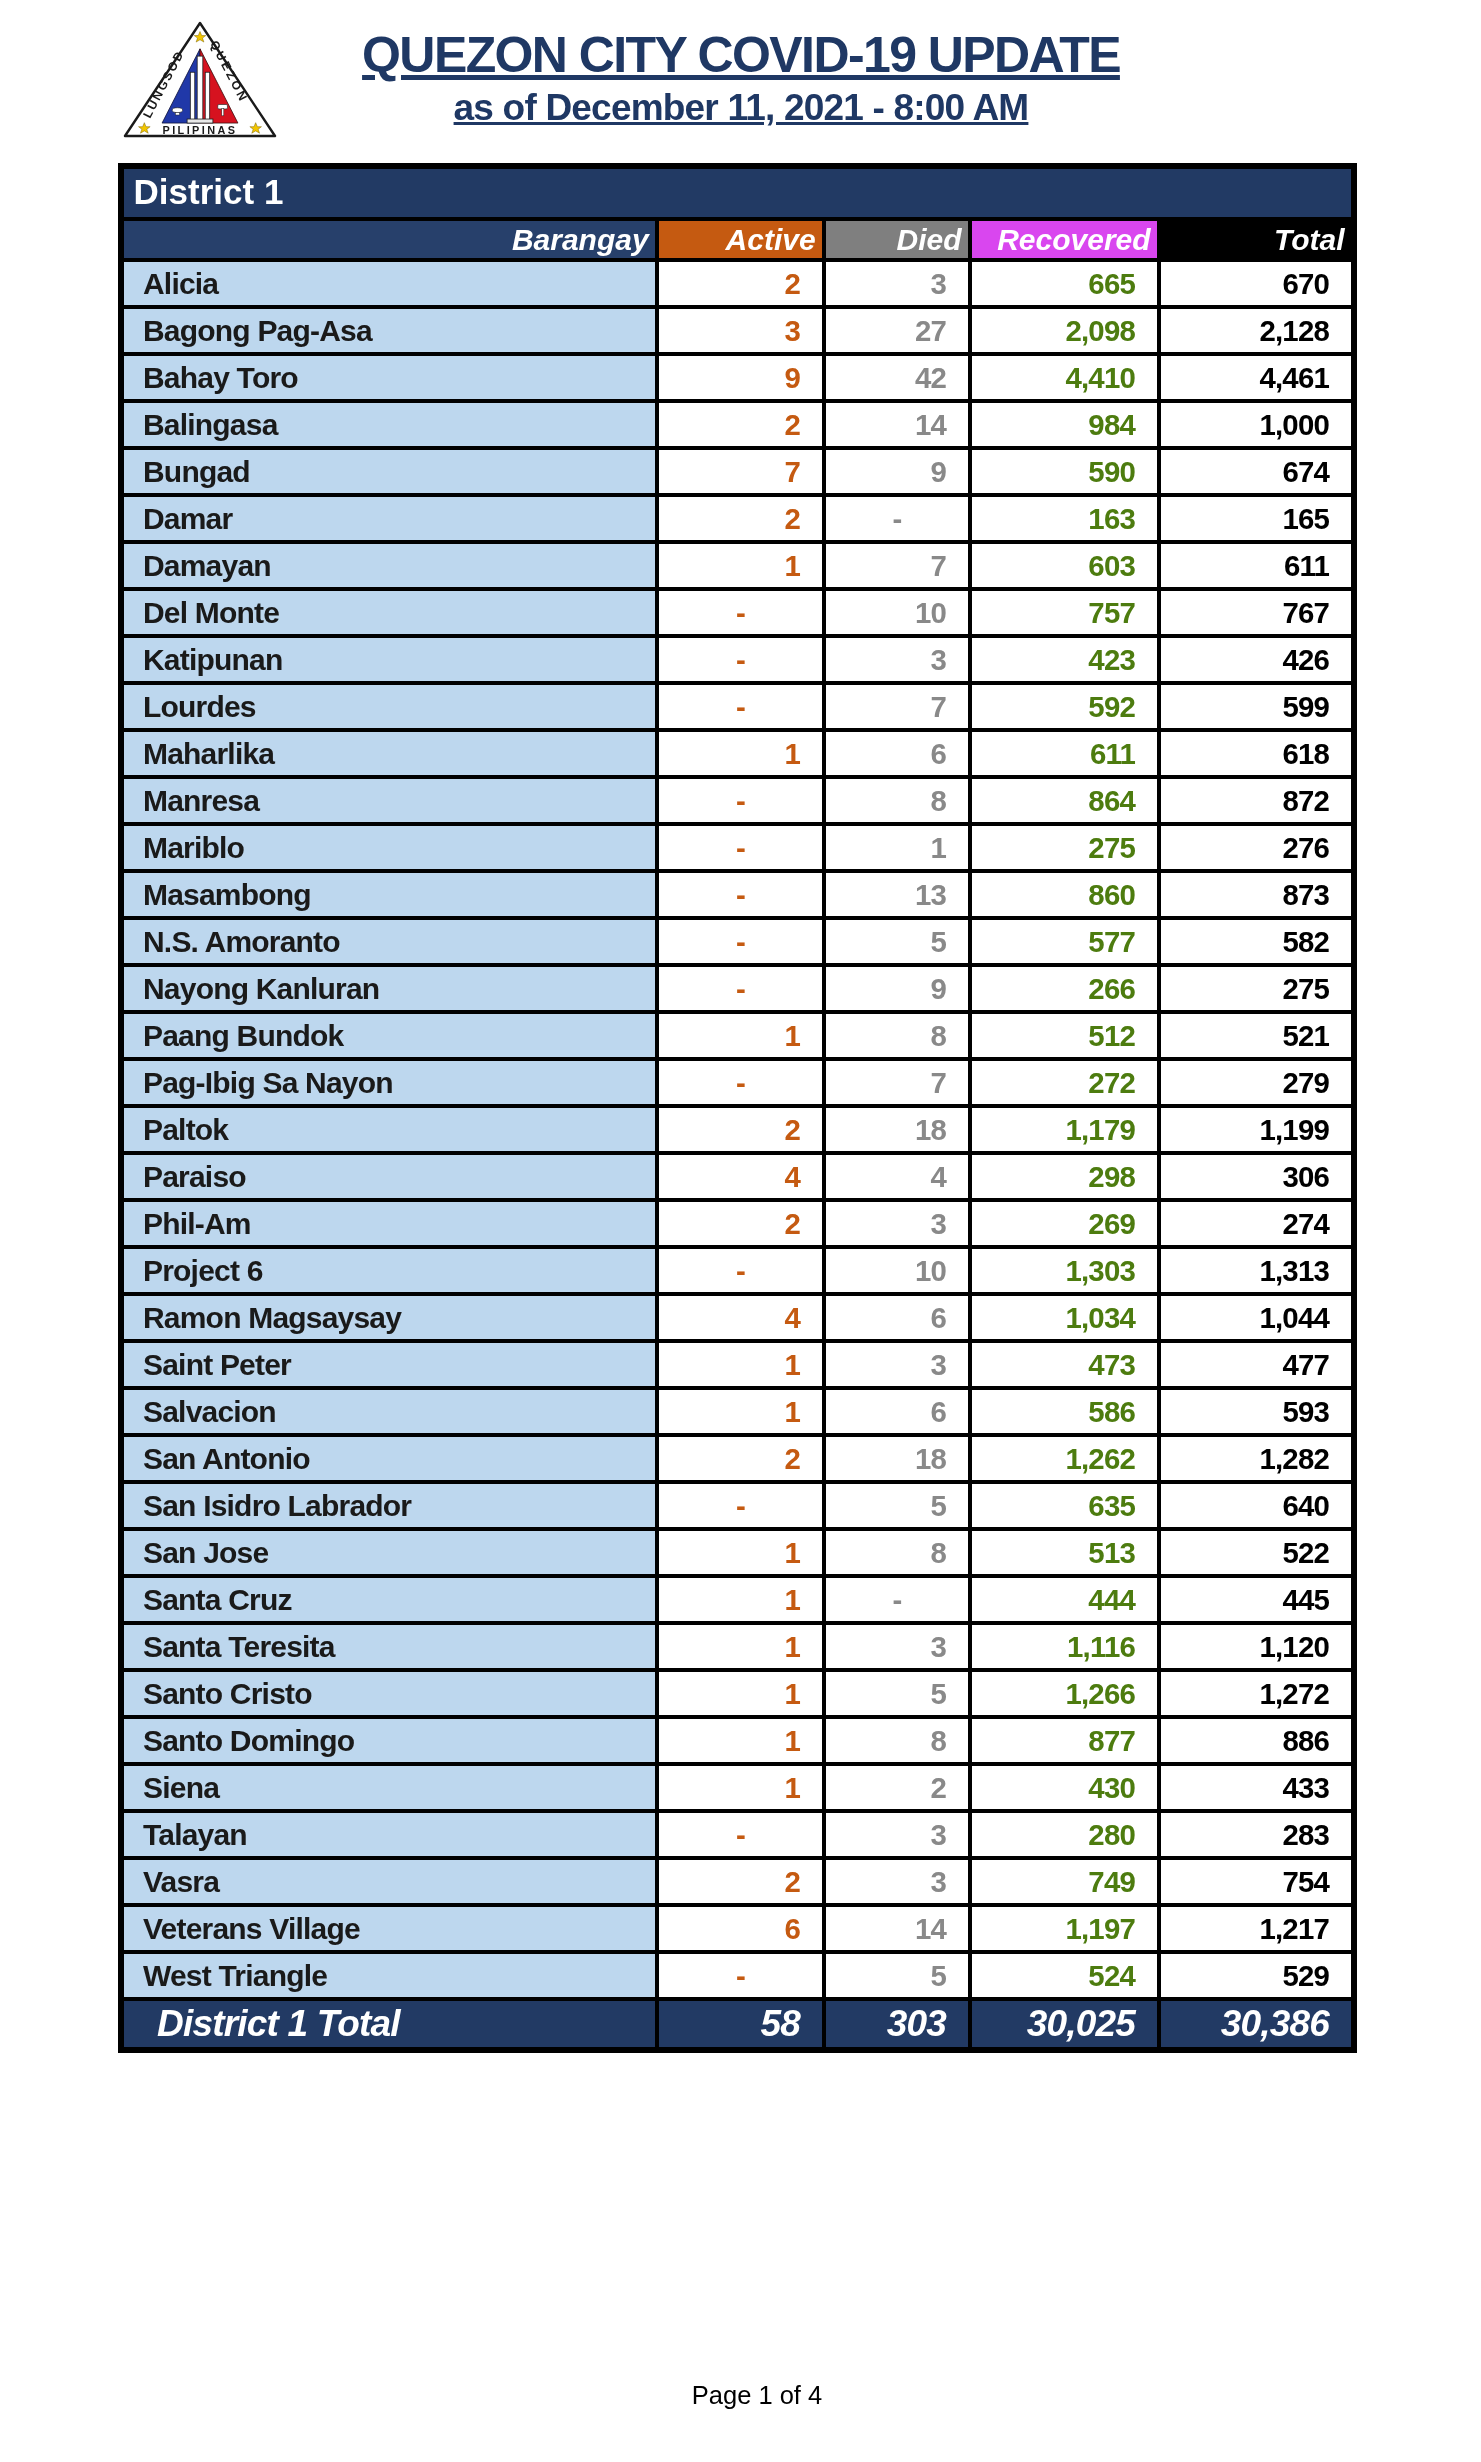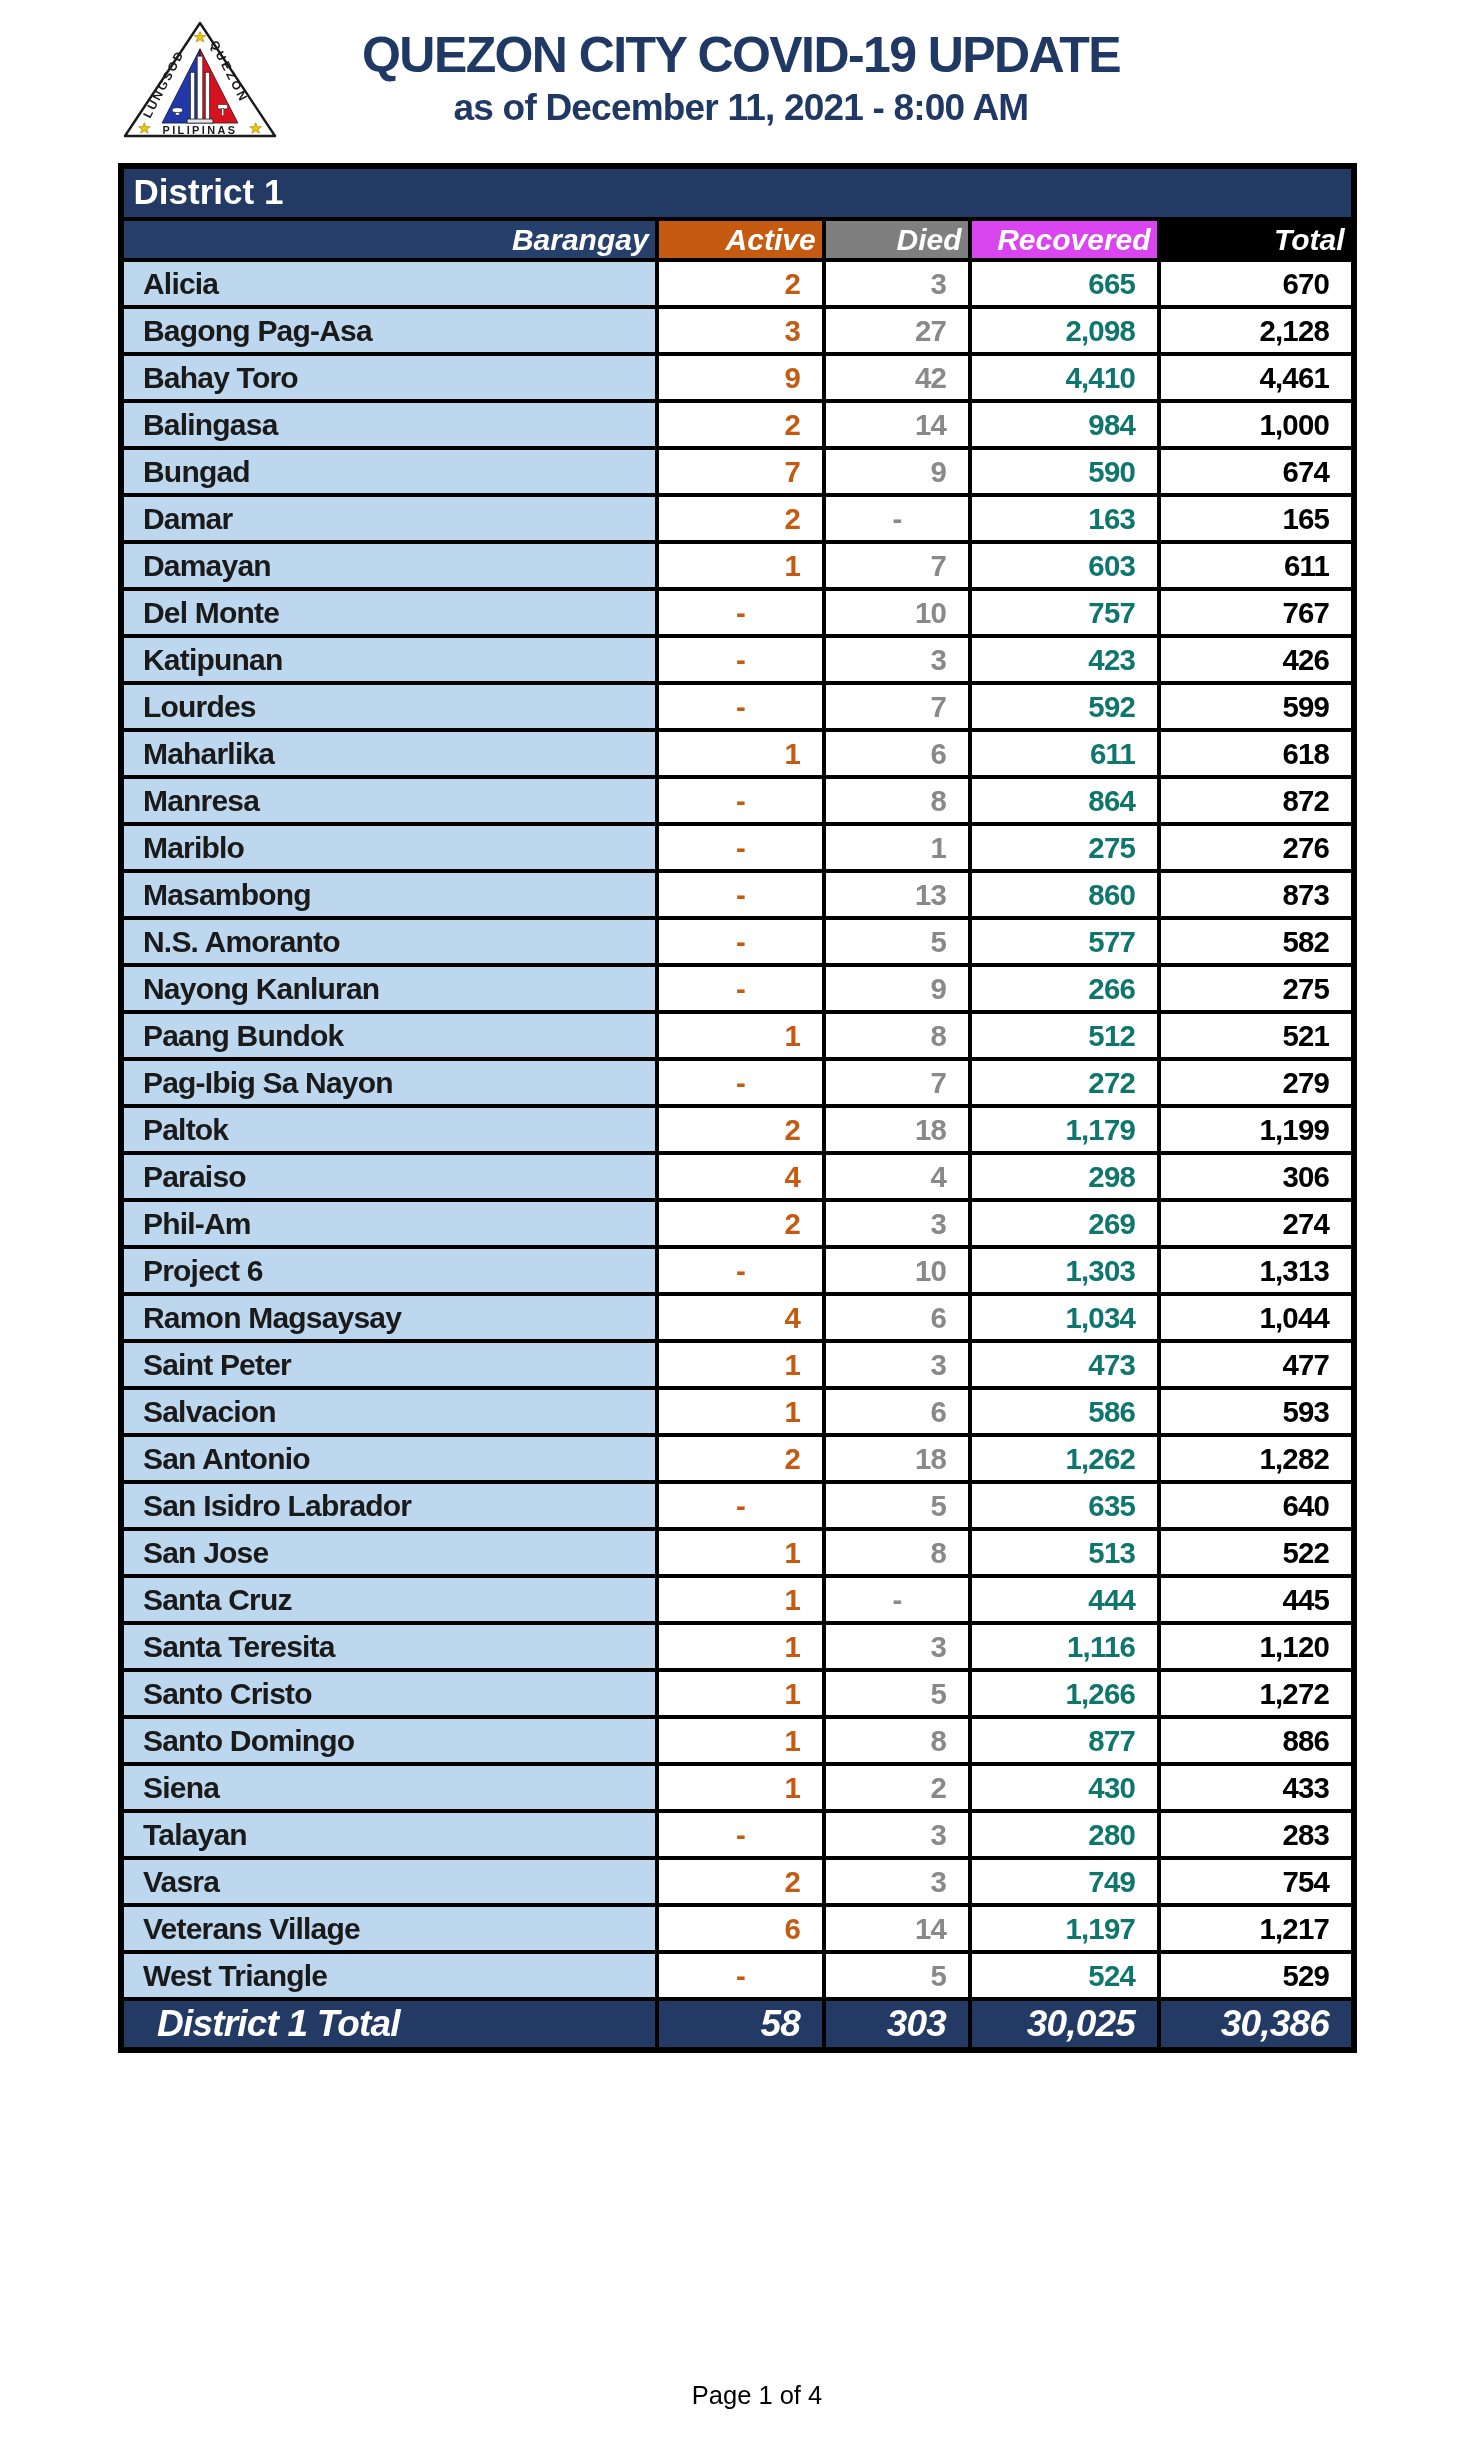--- a/index.html
+++ b/index.html
@@ -21,20 +21,21 @@
     width: 162px;
     height: 121px;
   }
   .titles {
     position: absolute;
     left: 0;
     top: 27px;
     width: 100%;
     text-align: center;
     color: #1F3864;
+    text-decoration: underline;
   }
   .title-main {
     font-size: 50px;
     font-weight: bold;
     letter-spacing: -1.6px;
     line-height: 57px;
   }
   .title-sub {
     font-size: 37px;
     font-weight: bold;
@@ -95,21 +96,21 @@
   }
   .data-row .cell-num {
     background: #ffffff;
     font-size: 29.4px;
     text-align: right;
     padding-right: 22px;
     letter-spacing: -0.8px;
   }
   .data-row .col-active    { color: #C55A11; }
   .data-row .col-died      { color: #898989; }
-  .data-row .col-recovered { color: #0f766e; }
+  .data-row .col-recovered { color: #4d7c0f; }
   .data-row .col-total     { color: #000000; }
   .data-row td.dash { text-align: center; padding-right: 0; }
 
   .total-row td {
     background: #223A64;
     color: #ffffff;
     font-weight: bold;
     font-style: italic;
     font-size: 37px;
     height: 51px;

